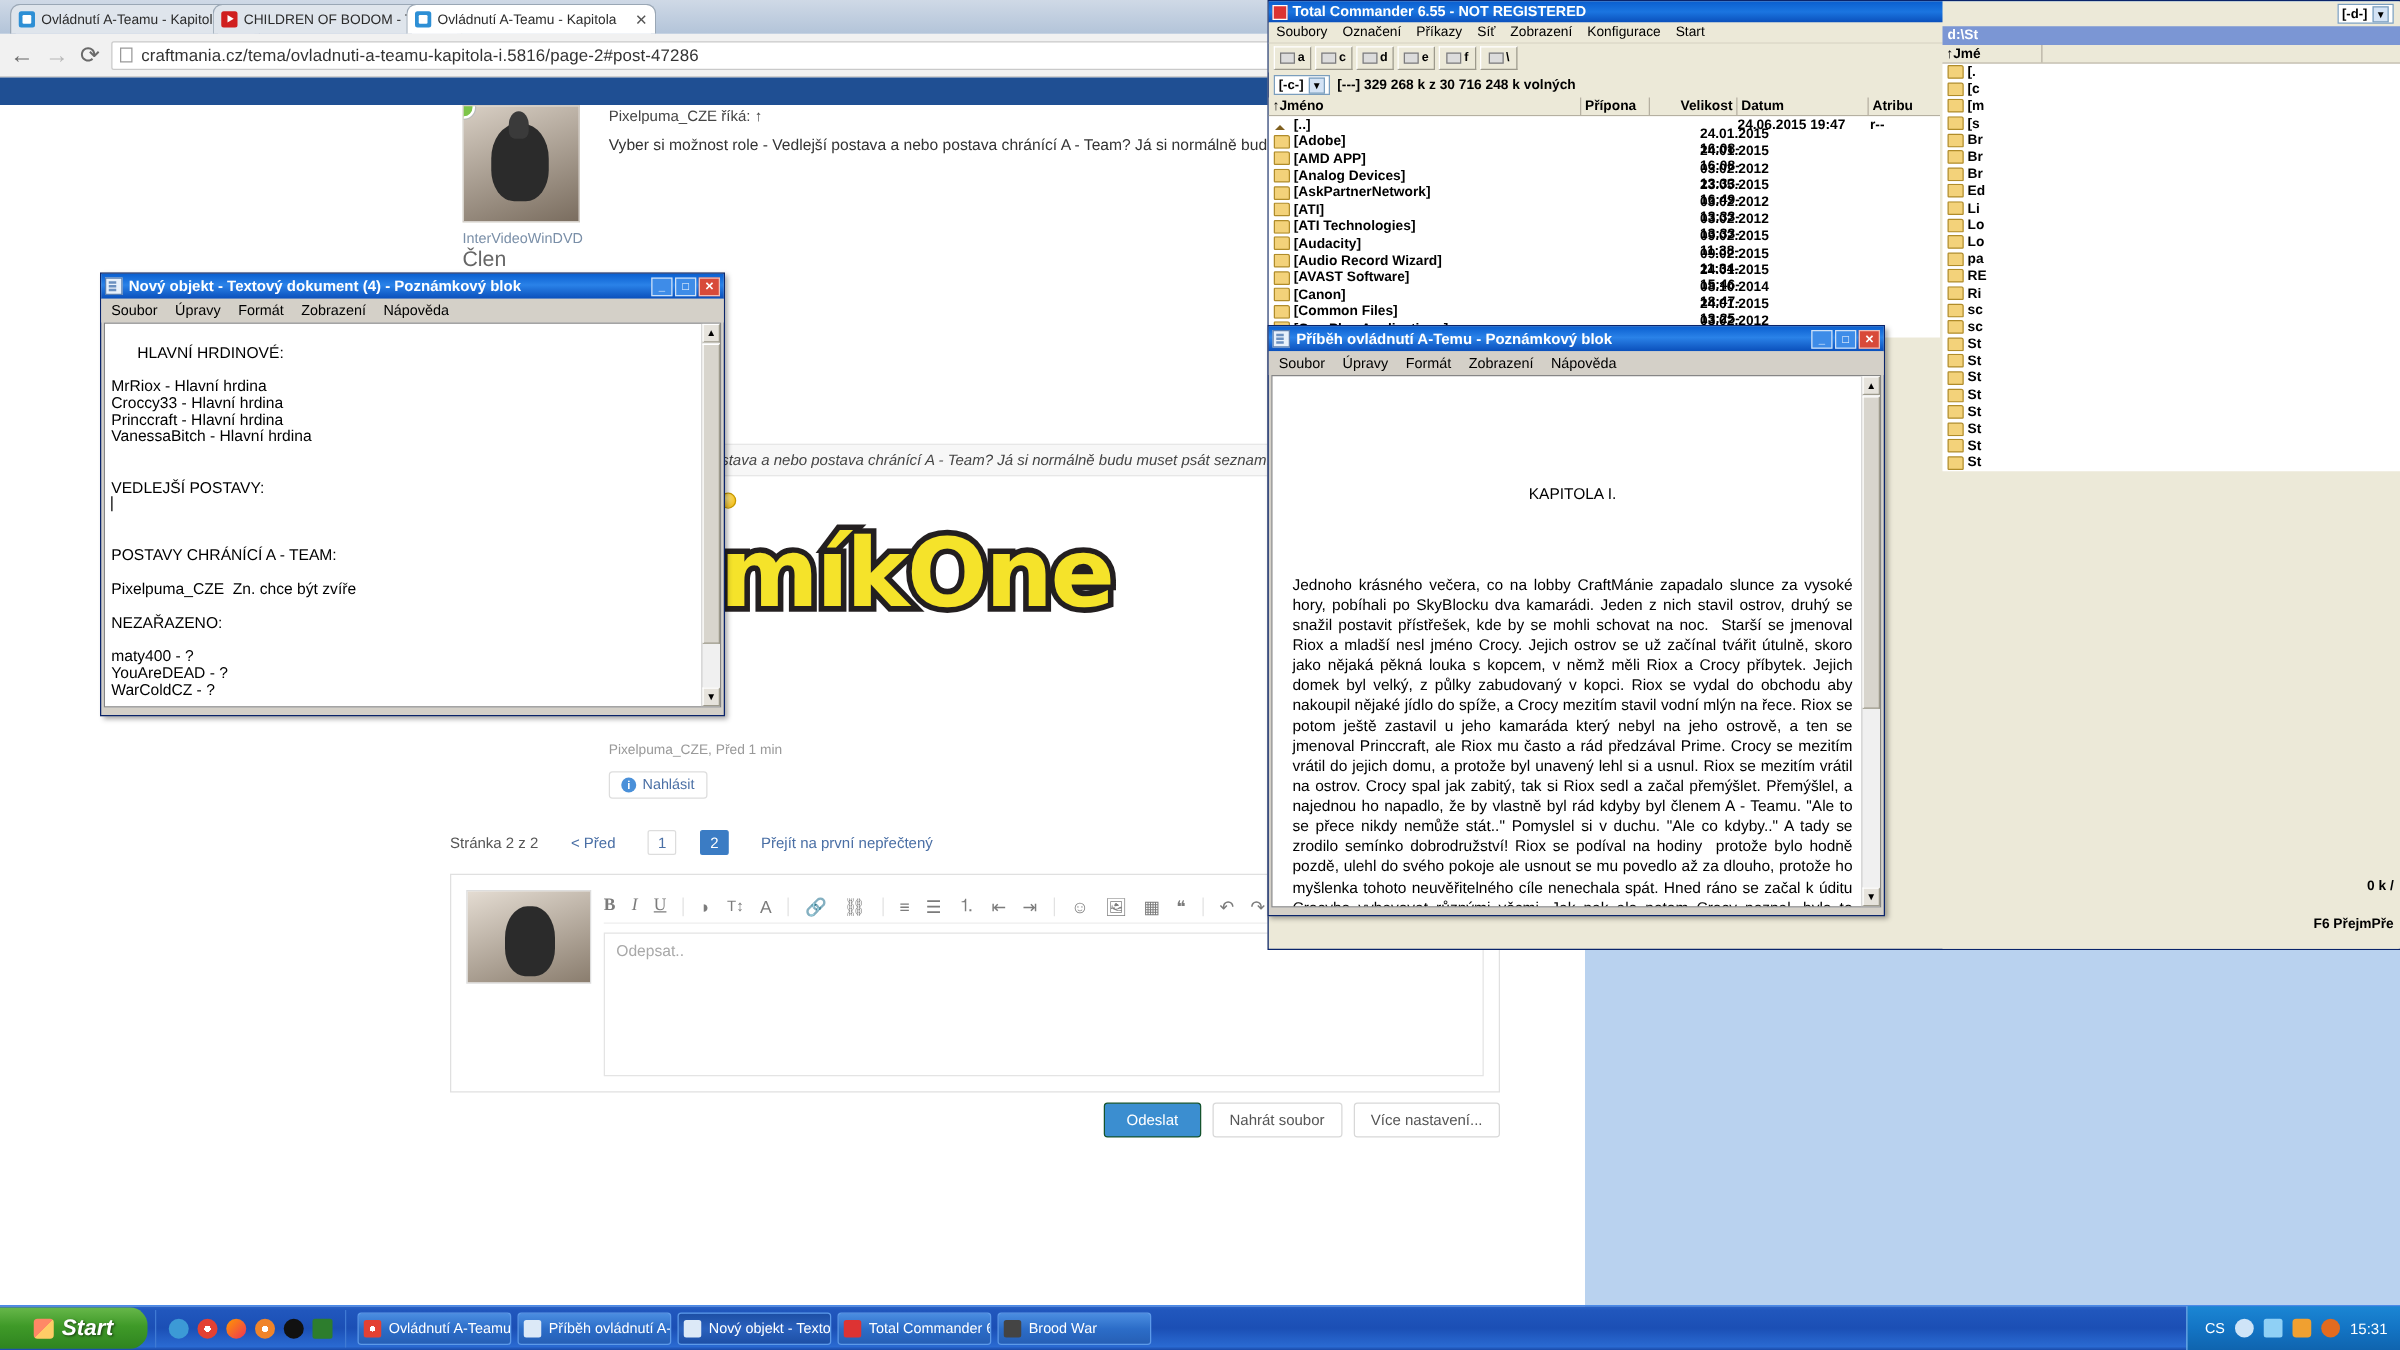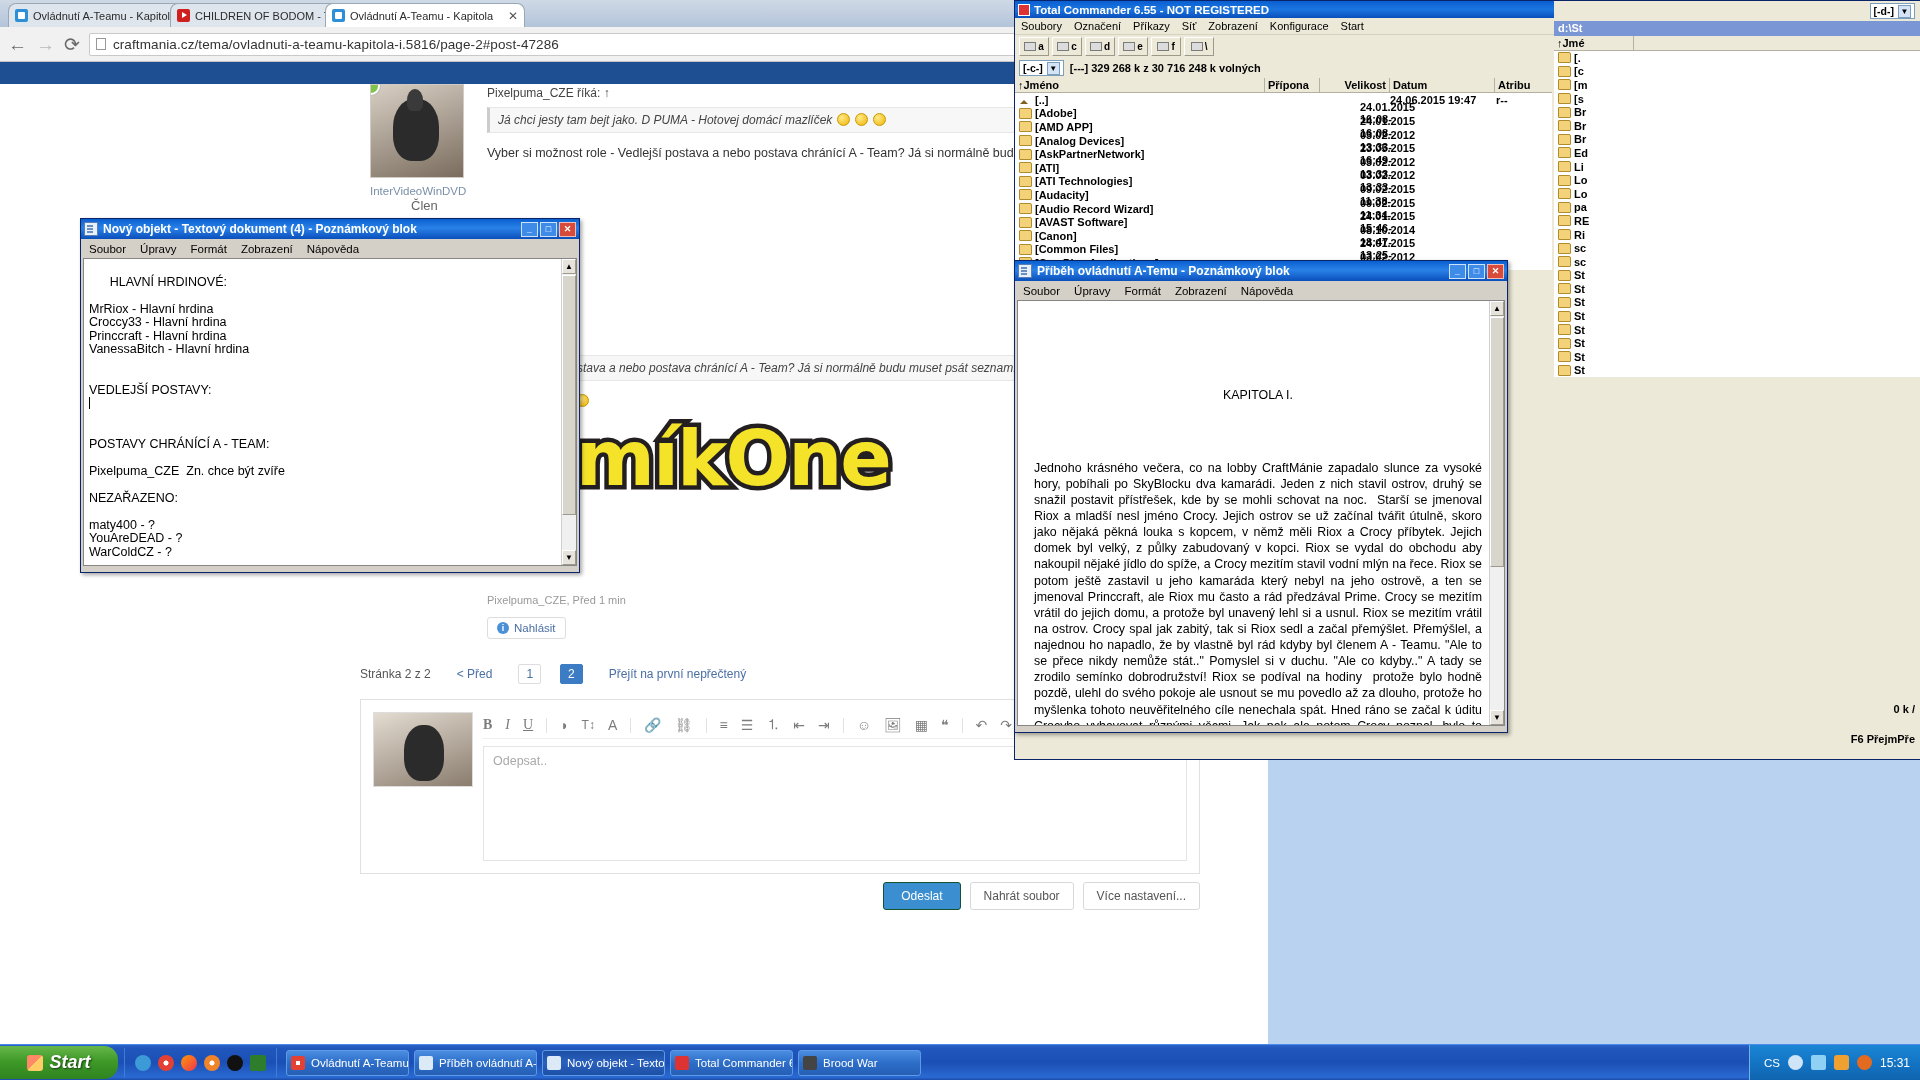--- a/index.html
+++ b/index.html
@@ -50,21 +50,21 @@
   .avatar-img { width:94px; height:94px; background:linear-gradient(160deg,#d8cfc4,#7a6d5f);
     border:1px solid #d0cbc4; position:relative; overflow:hidden; }
   .avatar-img:before{content:"";position:absolute;left:22px;top:14px;width:46px;height:62px;
     background:#2b2b2b;border-radius:45% 45% 40% 40%;}
   .avatar-img:after{content:"";position:absolute;left:36px;top:4px;width:16px;height:22px;
     background:#3a3a3a;border-radius:50% 50% 30% 30%;}
   .online-dot { position:absolute; left:-9px; top:-8px; width:18px; height:18px;
     border-radius:50%; background:#7ec54a; border:2px solid #fff;
     box-shadow:0 0 0 1px #bbb; }
   .uname { font-size:11.5px; color:#7a8fa8; line-height:1.25; margin-top:6px; }
-  .urole { font-size:13px; color:#666;margin-left:41px; }
+  .urole { font-size:17px; color:#666; }
   .greenbar { margin-top:8px; background:#2eab2e; color:#fff; font-size:11px;
     font-weight:bold; text-align:center; padding:3px 0; }
 
   .msgbody { position:absolute; left:487px; top:2px; right:20px; }
   .msg-head { font-size:12px; color:#444; margin-bottom:7px; }
   .quotebox { background:#f7f7f7; border:1px solid #e7e7e7; border-left:3px solid #ccc;
     padding:5px 8px; font-style:italic; color:#444; font-size:12px; margin-bottom:11px; }
   .msgtext { font-size:12.5px; color:#333; line-height:1.45; }
   .emo { display:inline-block; width:13px; height:13px; border-radius:50%;
     background:radial-gradient(circle at 35% 33%, #ffe98a, #f0b400); vertical-align:-2px;
@@ -256,26 +256,20 @@
       <div class="avatar-img">
         <span class="online-dot"></span>
       </div>
       <div class="uname">InterVideoWinDVD</div>
       <div class="urole">Člen</div>
       <div class="greenbar">Hráč</div>
     </div>
 
     <div class="msgbody">
       <div class="msg-head">Pixelpuma_CZE říká: ↑</div>
-      <div class="quotebox">
-        <span>Já chci jesty tam bejt jako.  D PUMA - Hotovej domácí mazlíček</span>
-        <span class="emo"></span>
-        <span class="emo"></span>
-        <span class="emo"></span>
-      </div>
       <div class="msgtext">Vyber si možnost role - Vedlejší postava a nebo postava chránící A - Team? Já si normálně budu muset psát seznam.</div>
     </div>
 
     <div style="position:absolute;left:487px;top:155px;" class="time-note">Před 5 min</div>
     <div style="position:absolute;left:487px;top:177px;">
       <span class="btn-report">
         <span class="ic">i</span>
         <span>Nahlásit</span>
       </span>
     </div>

